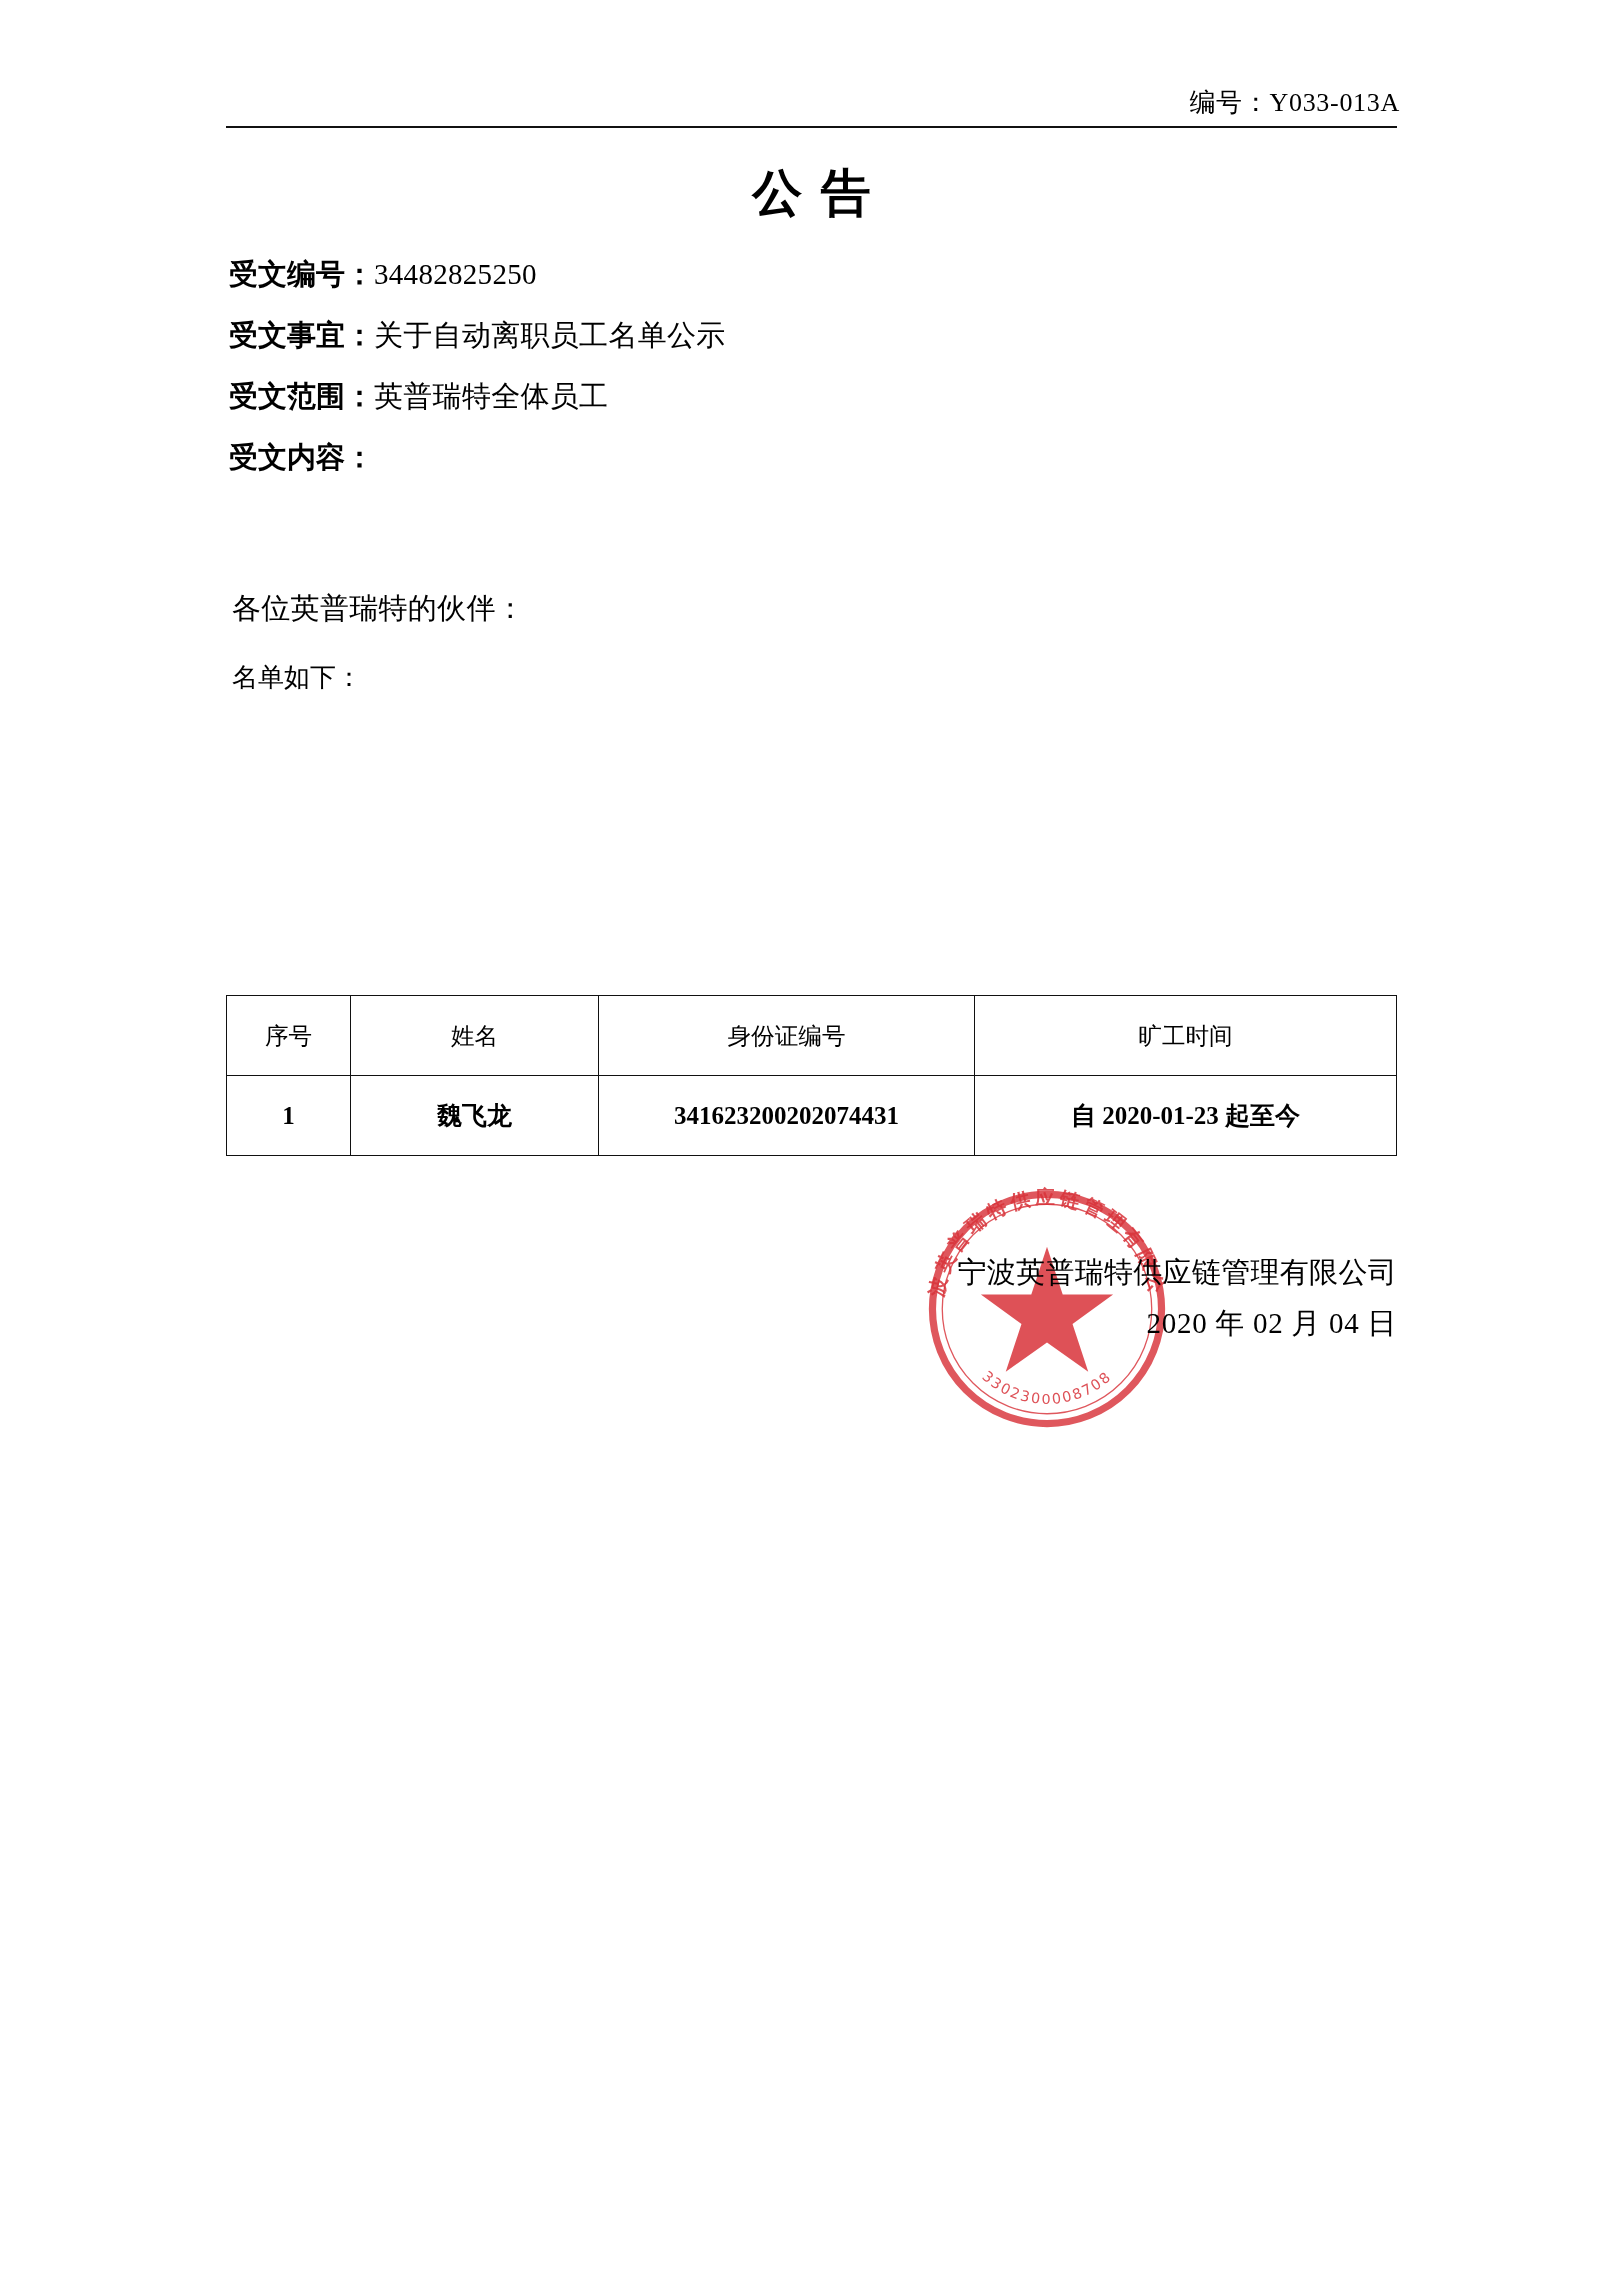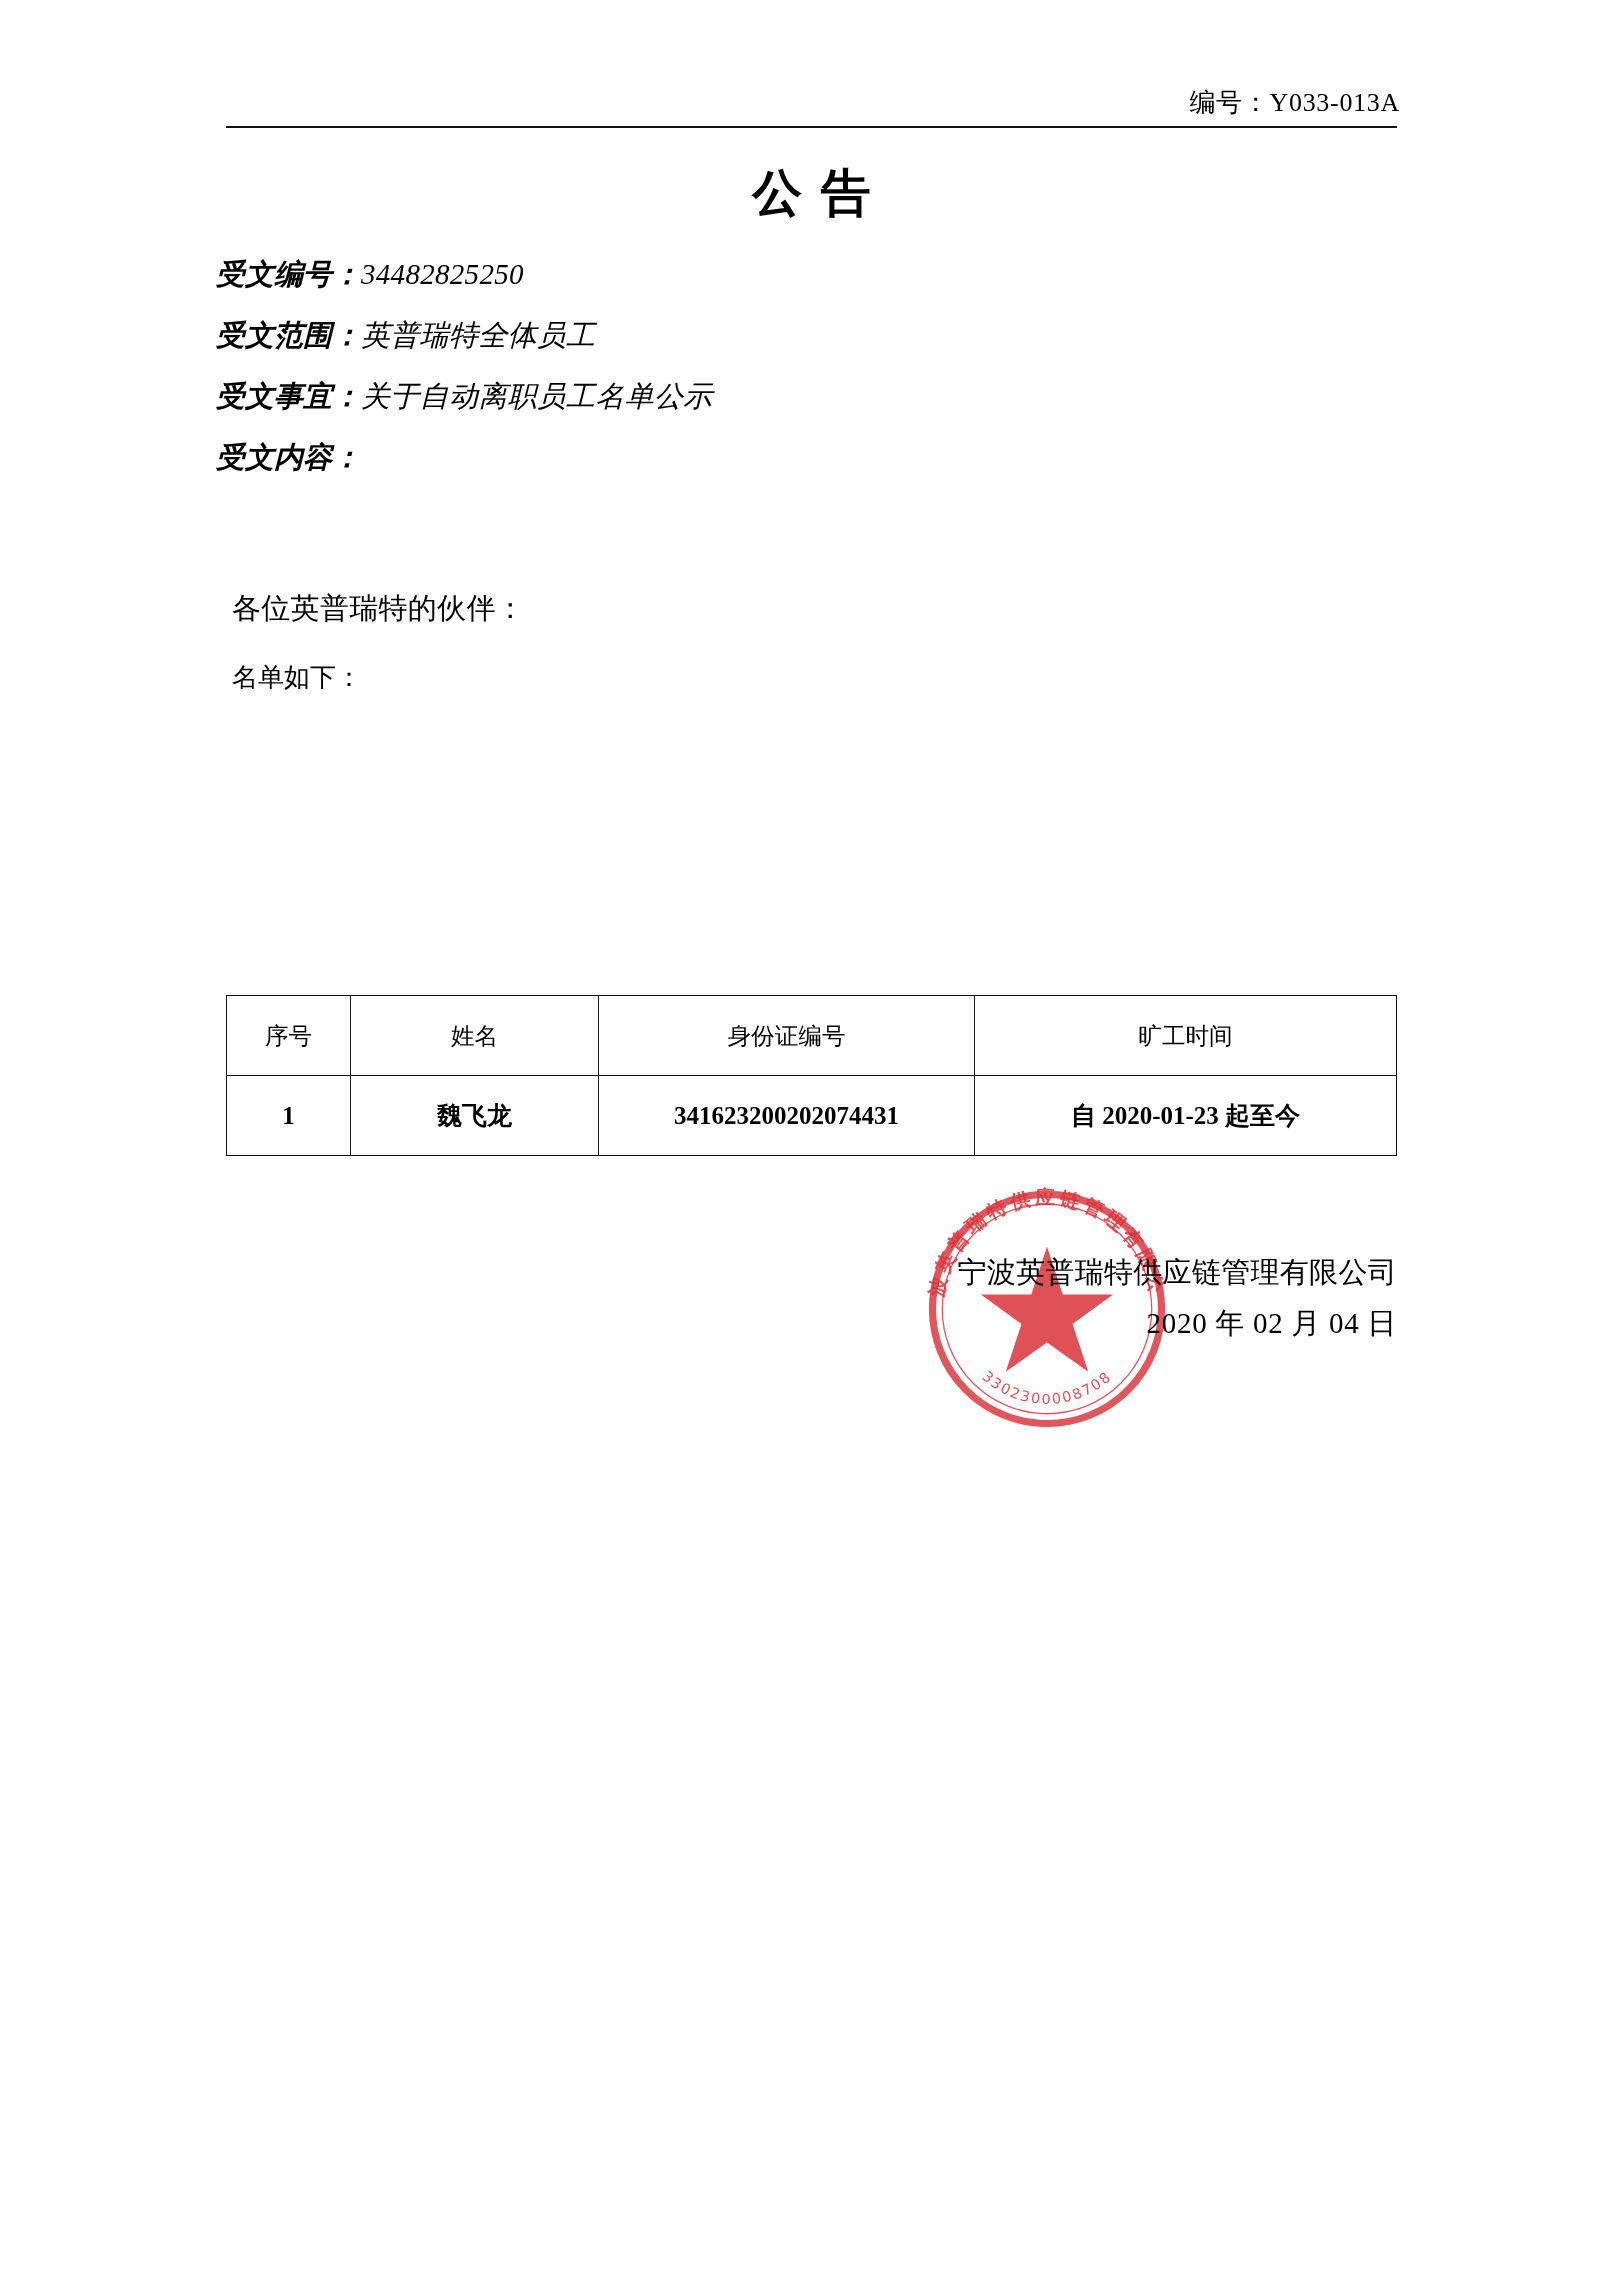--- a/index.html
+++ b/index.html
@@ -46,24 +46,23 @@
     text-align: center;
     font-size: 50px;
     font-weight: bold;
     letter-spacing: 18.3px;
     text-indent: 18.3px;
     font-family: "DejaVu Serif", "Liberation Serif", serif;
   }
   
   .fields {
     position: absolute;
-    left: 216px;
+    left: 229px;
     top: 255px;
     width: 1178px;
-    font-style: italic;
   }
   .field-row {
     display: flex;
     align-items: baseline;
     margin-bottom: 22px;
     font-size: 29px;
     line-height: 1.35;
   }
   .field-label {
     font-weight: bold;
@@ -167,26 +166,26 @@
   <div class="header-rule"></div>
 
   <div class="doc-title">公告</div>
 
   <div class="fields">
     <div class="field-row">
       <span class="field-label">受文编号：</span>
       <span class="field-value">34482825250</span>
     </div>
     <div class="field-row">
+      <span class="field-label">受文事宜：</span>
+      <span class="field-value">关于自动离职员工名单公示</span>
+    </div>
+    <div class="field-row">
       <span class="field-label">受文范围：</span>
       <span class="field-value">英普瑞特全体员工</span>
-    </div>
-    <div class="field-row">
-      <span class="field-label">受文事宜：</span>
-      <span class="field-value">关于自动离职员工名单公示</span>
     </div>
     <div class="field-row">
       <span class="field-label">受文内容：</span>
       <span class="field-value"></span>
     </div>
   </div>
 
   <div class="body-block">
     <div class="salutation">各位英普瑞特的伙伴：</div>
     <div class="list-intro">名单如下：</div>

